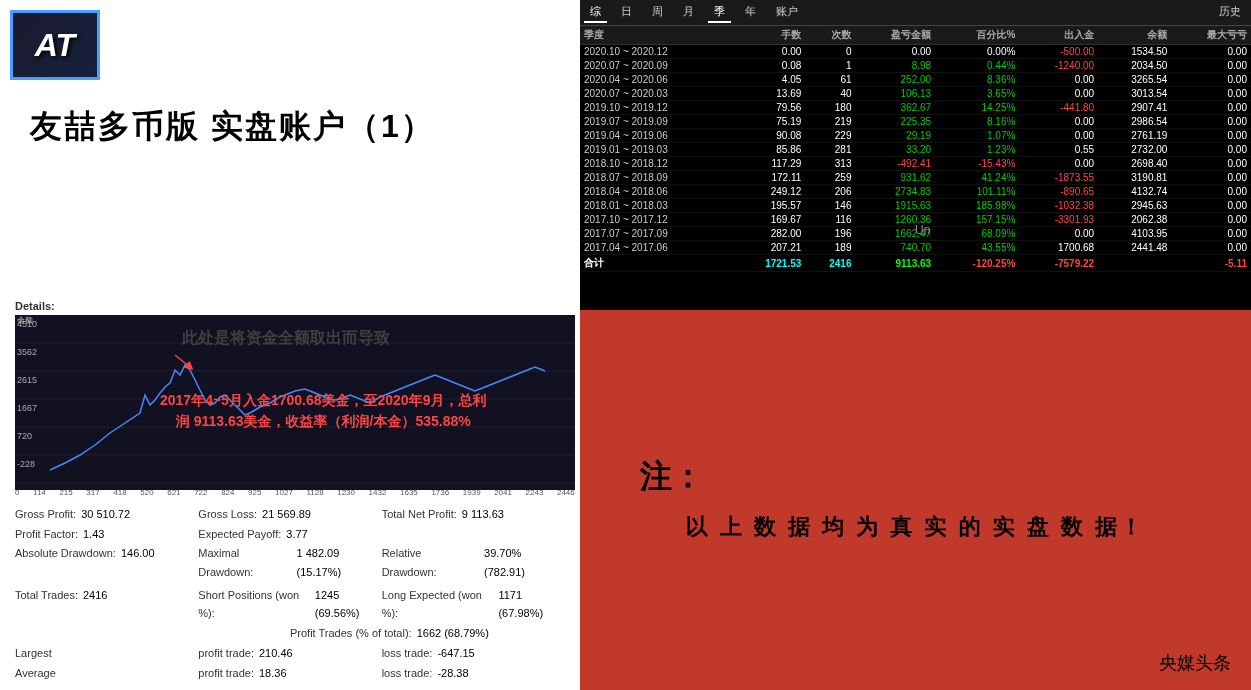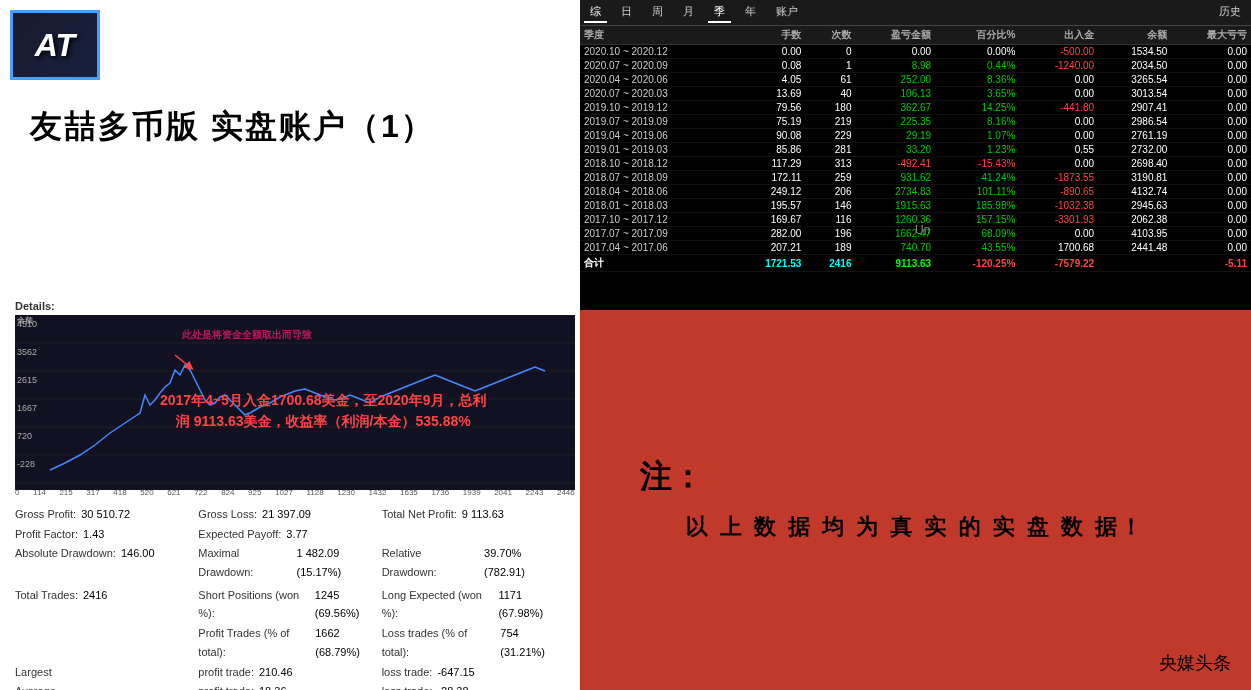--- a/index.html
+++ b/index.html
@@ -51,22 +51,22 @@
     .details-label {
       position: absolute;
       top: 300px; left: 15px;
       font-size: 11px; color: #333;
       font-weight: bold;
     }
 
     .chart-annotation-red {
       position: absolute;
       top: 328px; left: 170px;
-      color: #be185d;
-      font-size: 10px;
+      color: #404040;
+      font-size: 16px;
       font-weight: bold;
       z-index: 10;
       white-space: nowrap;
       padding-left: 12px;
     }
 
     .chart-annotation-main {
       position: absolute;
       top: 390px; left: 160px;
       color: #ff4444;
@@ -306,21 +306,21 @@
   </div>
 
   <div class="stats-grid">
     <div class="stat-line">
       <div class="stat-item">
         <span class="sl">Gross Profit:</span>
         <span class="sv">30 510.72</span>
       </div>
       <div class="stat-item">
         <span class="sl">Gross Loss:</span>
-        <span class="sv">21 397.09</span>
+        <span class="sv">21 569.89</span>
       </div>
       <div class="stat-item">
         <span class="sl">Total Net Profit:</span>
         <span class="sv">9 113.63</span>
       </div>
     </div>
     <div class="stat-line">
       <div class="stat-item">
         <span class="sl">Profit Factor:</span>
         <span class="sv">1.43</span>
@@ -359,24 +359,20 @@
         <span class="sv">1171 (67.98%)</span>
       </div>
     </div>
     <div class="stat-line">
       <div class="stat-item" style="min-width:130px">
         <span class="sl"> </span>
       </div>
       <div class="stat-item">
         <span class="sl">Profit Trades (% of total):</span>
         <span class="sv">1662 (68.79%)</span>
-      </div>
-      <div class="stat-item">
-        <span class="sl">Loss trades (% of total):</span>
-        <span class="sv">754 (31.21%)</span>
       </div>
     </div>
     <div class="stat-line">
       <div class="stat-item">
         <span class="sl">Largest</span>
       </div>
       <div class="stat-item">
         <span class="sl">profit trade:</span>
         <span class="sv">210.46</span>
       </div>

